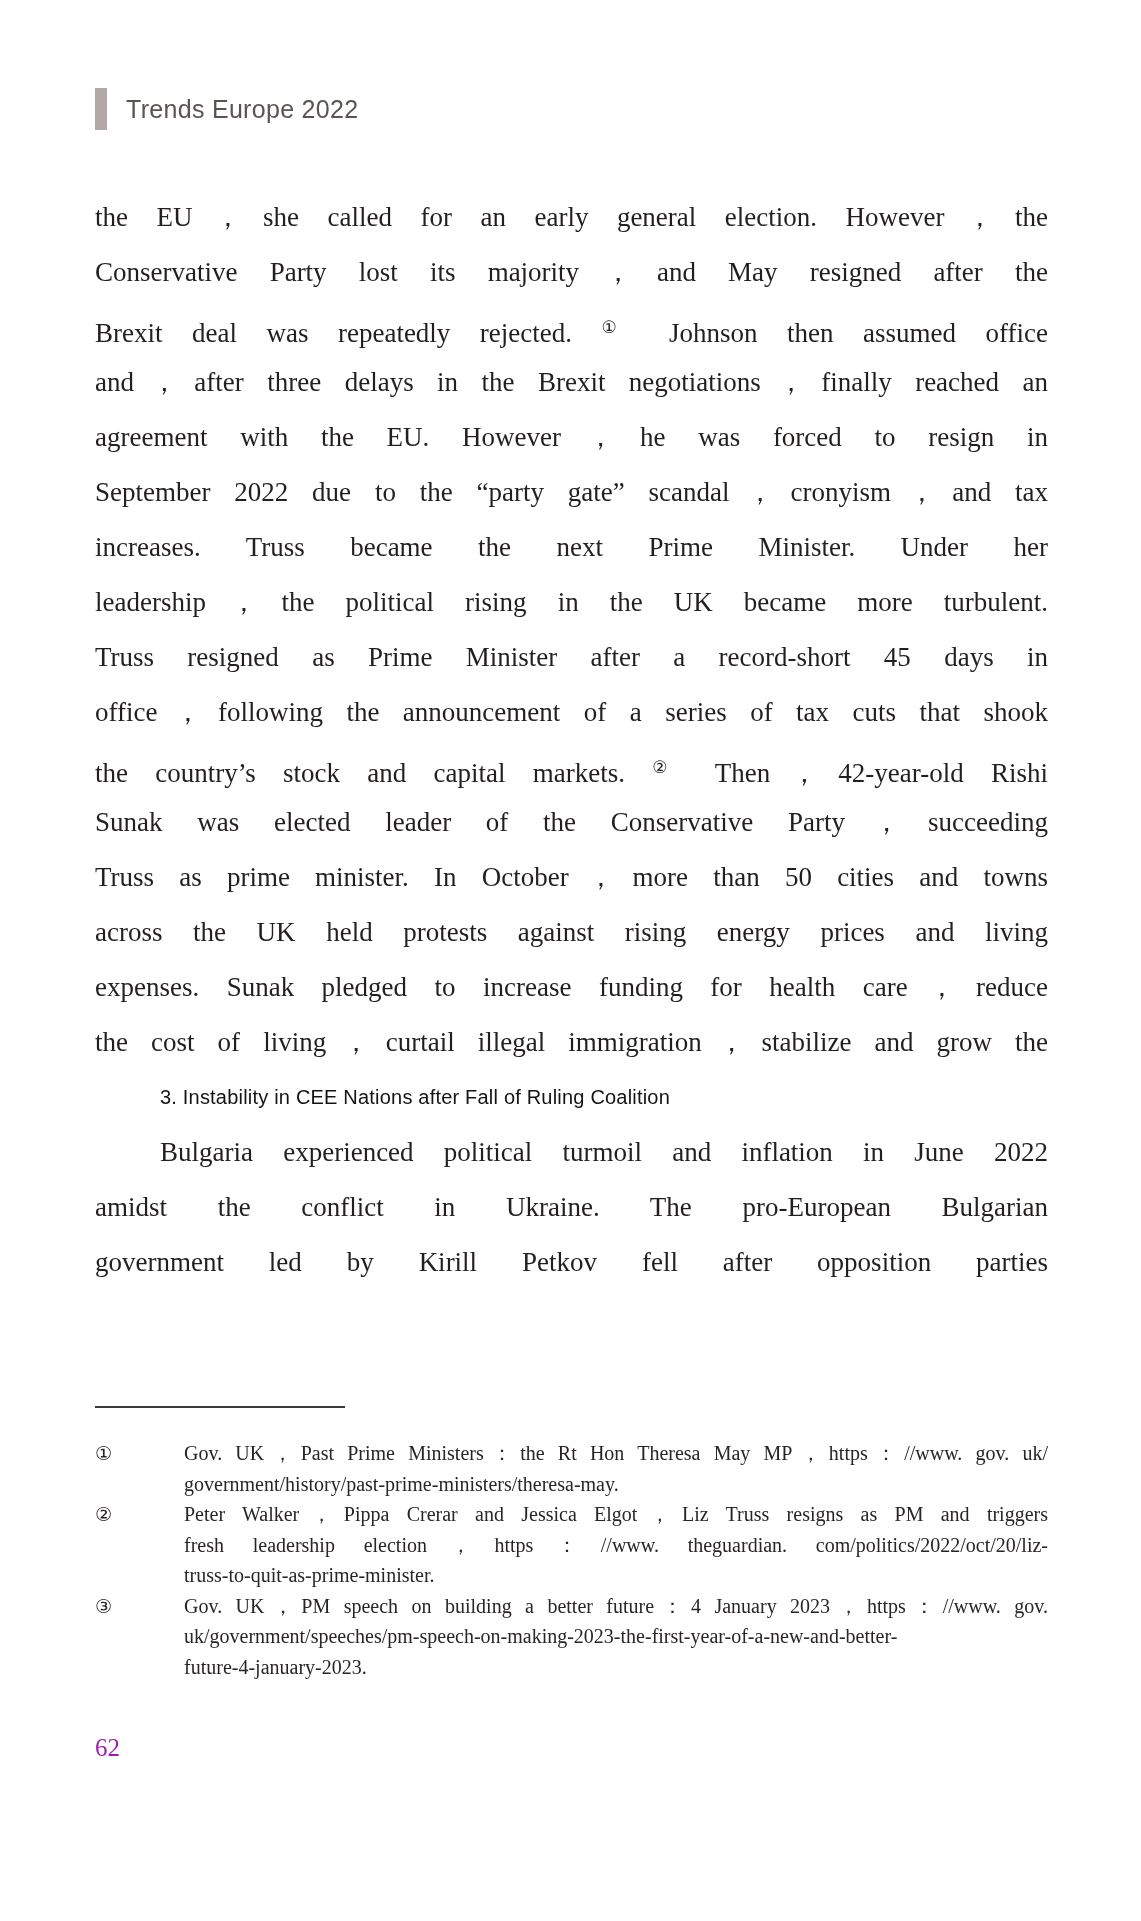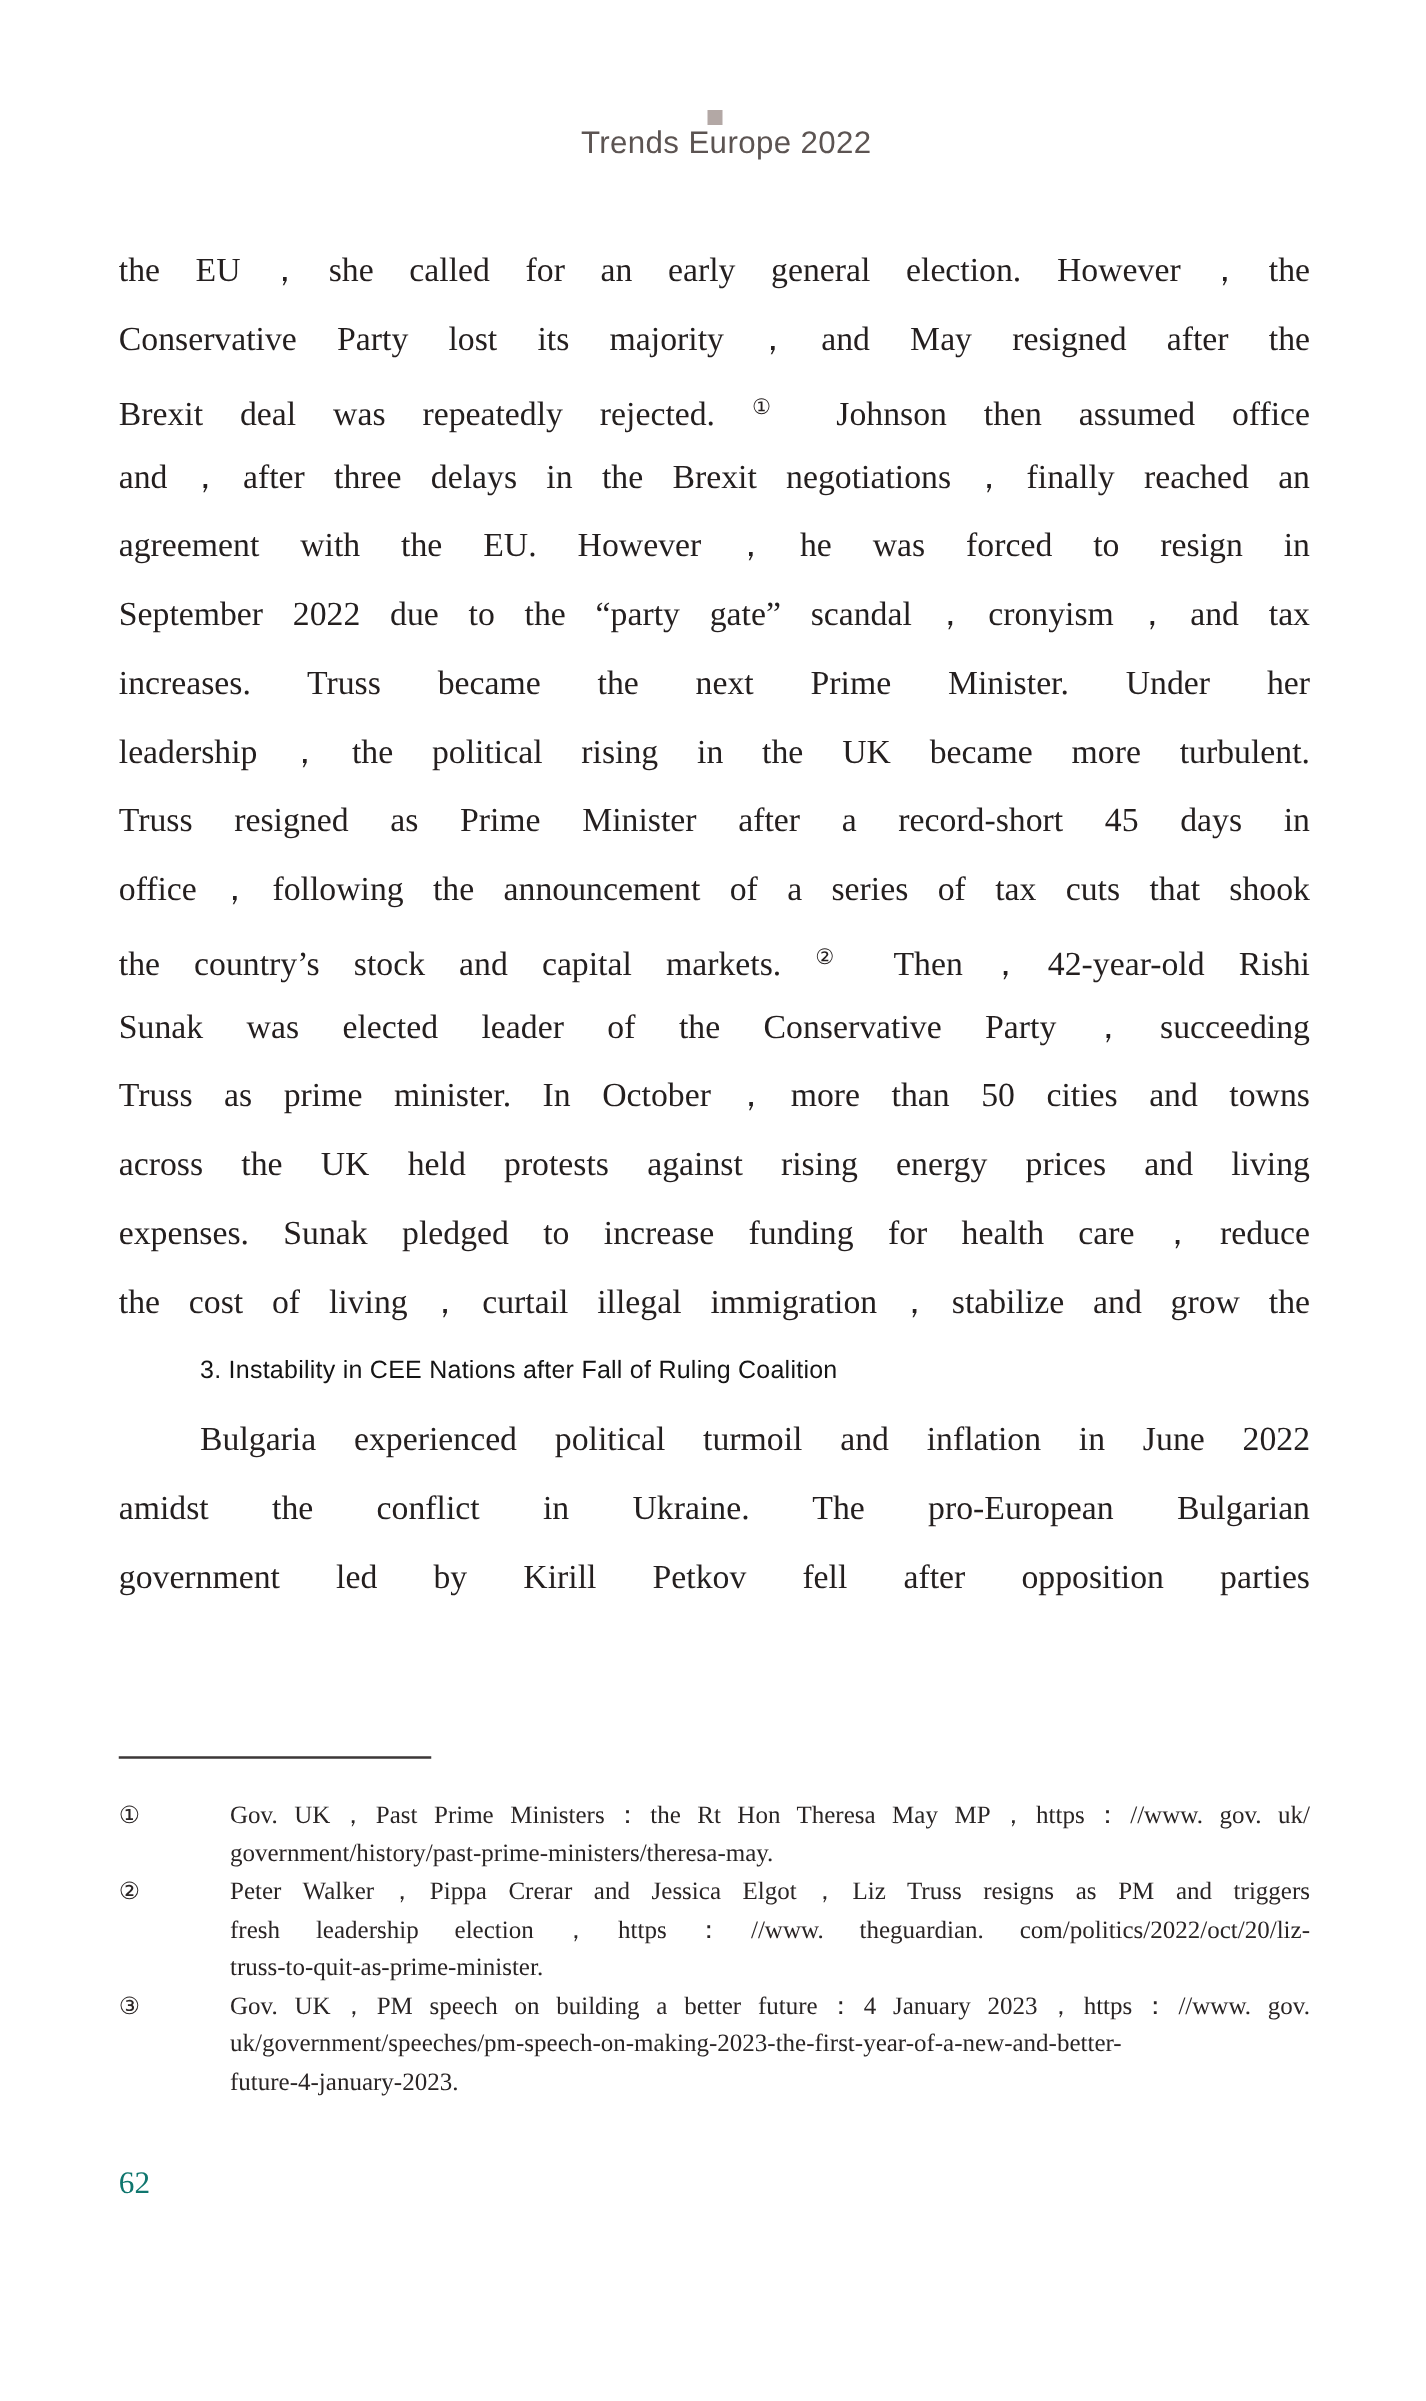--- a/index.html
+++ b/index.html
@@ -5,21 +5,21 @@
   html, body { margin: 0; padding: 0; background: #ffffff; }
   body {
     width: 1141px; height: 1921px; overflow: hidden;
     font-family: "Liberation Serif", serif;
     color: #241f1f;
     position: relative;
   }
   .page { box-sizing: border-box; width: 1141px; height: 1921px; padding: 0 93px 0 95px; }
 
   
-  .header { margin-top: 88px; display: flex; align-items: center; flex-direction: column; }
+  .header { margin-top: 88px; display: flex; align-items: center; }
   .header-bar { width: 12px; height: 42px; background: #b3a8a5; flex: 0 0 12px; }
   .header-title {
     margin-left: 19px;
     font-family: "Liberation Sans", sans-serif;
     font-size: 25px; color: #5c5452; letter-spacing: 0.3px;
   }
 
   
   .body-text { margin-top: 60px; font-size: 27px; }
   .para .line { height: 55px; line-height: 55px; overflow: hidden; }
@@ -41,21 +41,21 @@
   .footnotes { margin-top: 30px; font-size: 20px; color: #2a2525; }
   .footnote { display: flex; }
   .fn-marker {
     flex: 0 0 45px; width: 45px;
     font-family: "DejaVu Sans", sans-serif;
     font-size: 19px; line-height: 30.5px;
   }
   .fn-lines { flex: 1 1 auto; }
   .fn-lines .line { height: 30.5px; line-height: 30.5px; overflow: hidden; margin-left: 44px; }
 
-  .page-number { margin-top: 52px; font-size: 25px; color: #0f766e; }
+  .page-number { margin-top: 52px; font-size: 25px; color: #a21caf; }
 </style>
 </head>
 <body>
 
 <div class="page">
 
   <div class="header">
     <div class="header-bar" style="background-color: rgb(179, 168, 165);"></div>
     <div class="header-title">Trends Europe 2022</div>
   </div>

